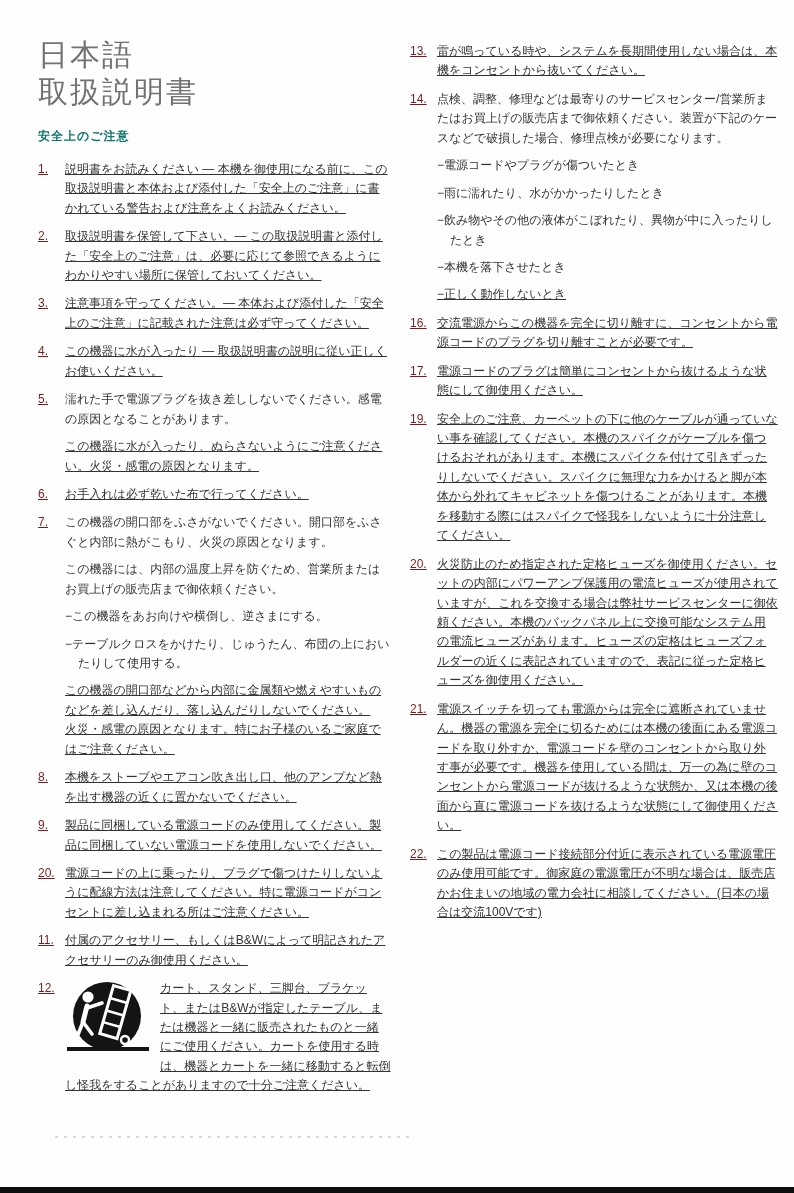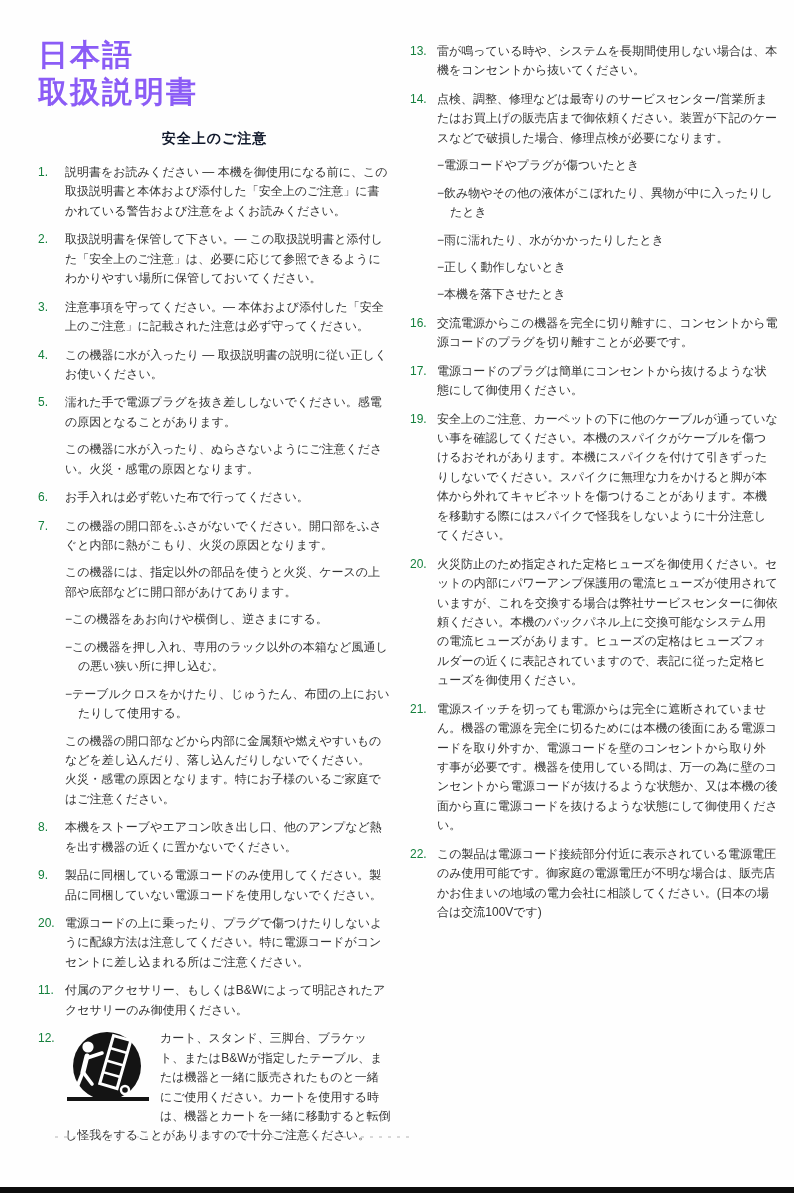--- a/index.html
+++ b/index.html
@@ -20,48 +20,48 @@
     top: 36px;
     font-size: 12px;
     line-height: 1.62;
   }
   .col-left  { left: 38px;  width: 353px; }
   .col-right { left: 410px; width: 368px; top: 42px; }
 
   .doc-title {
     font-size: 30px;
     line-height: 1.24;
-    font-weight: 700;
-    color: #8b5cf6;
+    font-weight: 400;
+    color: #737373;
     letter-spacing: 2px;
     margin: 0;
   }
   .section-heading {
-    font-size: 14px;
+    font-size: 12px;
     font-weight: 700;
-    color: #0f172a;
+    color: #0f766e;
     margin: 17px 0 13px 0;
     letter-spacing: 1px;
-    text-align: center;
   }
   .item {
     display: flex;
     margin: 0 0 9px 0;
   }
   .item-num {
     flex: none;
     width: 27px;
-    color: #15803d;
+    color: #7f1d1d;
+    text-decoration: underline;
   }
   .item-body { flex: 1; min-width: 0; }
   .para {
     margin: 0 0 8px 0;
     white-space: pre-line;
   }
-  .para:last-child { margin-bottom: 0; }
+  .para:last-child { margin-bottom: 0; text-decoration: underline; }
   .para.dash {
     padding-left: 13px;
     text-indent: -13px;
   }
   .cart-icon-wrap {
     float: left;
     width: 86px;
     height: 76px;
     margin: 1px 9px 2px 0;
   }
@@ -123,23 +123,22 @@
         <div class="item">
           <span class="item-num">6.</span>
           <div class="item-body">
             <p class="para">お手入れは必ず乾いた布で行ってください。</p>
           </div>
         </div>
         <div class="item">
           <span class="item-num">7.</span>
           <div class="item-body">
             <p class="para">この機器の開口部をふさがないでください。開口部をふさぐと内部に熱がこもり、火災の原因となります。</p>
-            <p class="para">この機器には、指定以外の部品を使うと火災、ケースの上部や底部などに開口部があけてあります。</p>
+            <p class="para">この機器には、内部の温度上昇を防ぐため、営業所またはお買上げの販売店まで御依頼ください。</p>
             <p class="para dash">−この機器をあお向けや横倒し、逆さまにする。</p>
-            <p class="para dash">−この機器を押し入れ、専用のラック以外の本箱など風通しの悪い狭い所に押し込む。</p>
             <p class="para dash">−テーブルクロスをかけたり、じゅうたん、布団の上においたりして使用する。</p>
             <p class="para">この機器の開口部などから内部に金属類や燃えやすいものなどを差し込んだり、落し込んだりしないでください。
 火災・感電の原因となります。特にお子様のいるご家庭ではご注意ください。</p>
           </div>
         </div>
         <div class="item">
           <span class="item-num">8.</span>
           <div class="item-body">
             <p class="para">本機をストーブやエアコン吹き出し口、他のアンプなど熱を出す機器の近くに置かないでください。</p>
           </div>
@@ -199,24 +198,24 @@
           <span class="item-num">13.</span>
           <div class="item-body">
             <p class="para">雷が鳴っている時や、システムを長期間使用しない場合は、本機をコンセントから抜いてください。</p>
           </div>
         </div>
         <div class="item">
           <span class="item-num">14.</span>
           <div class="item-body">
             <p class="para">点検、調整、修理などは最寄りのサービスセンター/営業所またはお買上げの販売店まで御依頼ください。装置が下記のケースなどで破損した場合、修理点検が必要になります。</p>
             <p class="para dash">−電源コードやプラグが傷ついたとき</p>
+            <p class="para dash">−雨に濡れたり、水がかかったりしたとき</p>
             <p class="para dash">−飲み物やその他の液体がこぼれたり、異物が中に入ったりしたとき</p>
-            <p class="para dash">−雨に濡れたり、水がかかったりしたとき</p>
+            <p class="para dash">−本機を落下させたとき</p>
             <p class="para dash">−正しく動作しないとき</p>
-            <p class="para dash">−本機を落下させたとき</p>
           </div>
         </div>
         <div class="item">
           <span class="item-num">16.</span>
           <div class="item-body">
             <p class="para">交流電源からこの機器を完全に切り離すに、コンセントから電源コードのプラグを切り離すことが必要です。</p>
           </div>
         </div>
         <div class="item">
           <span class="item-num">17.</span>

